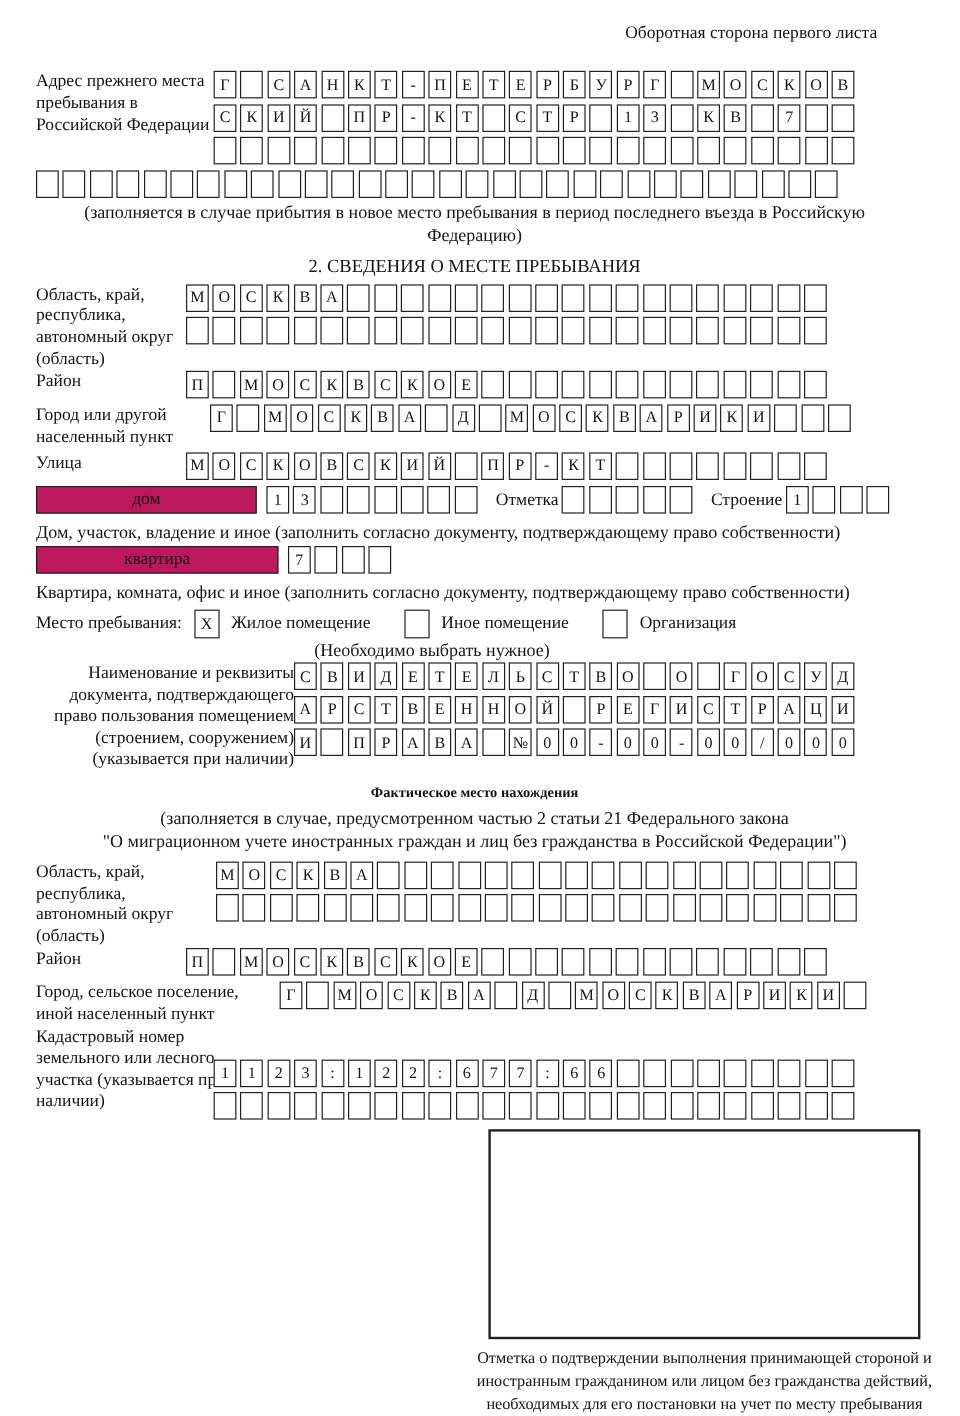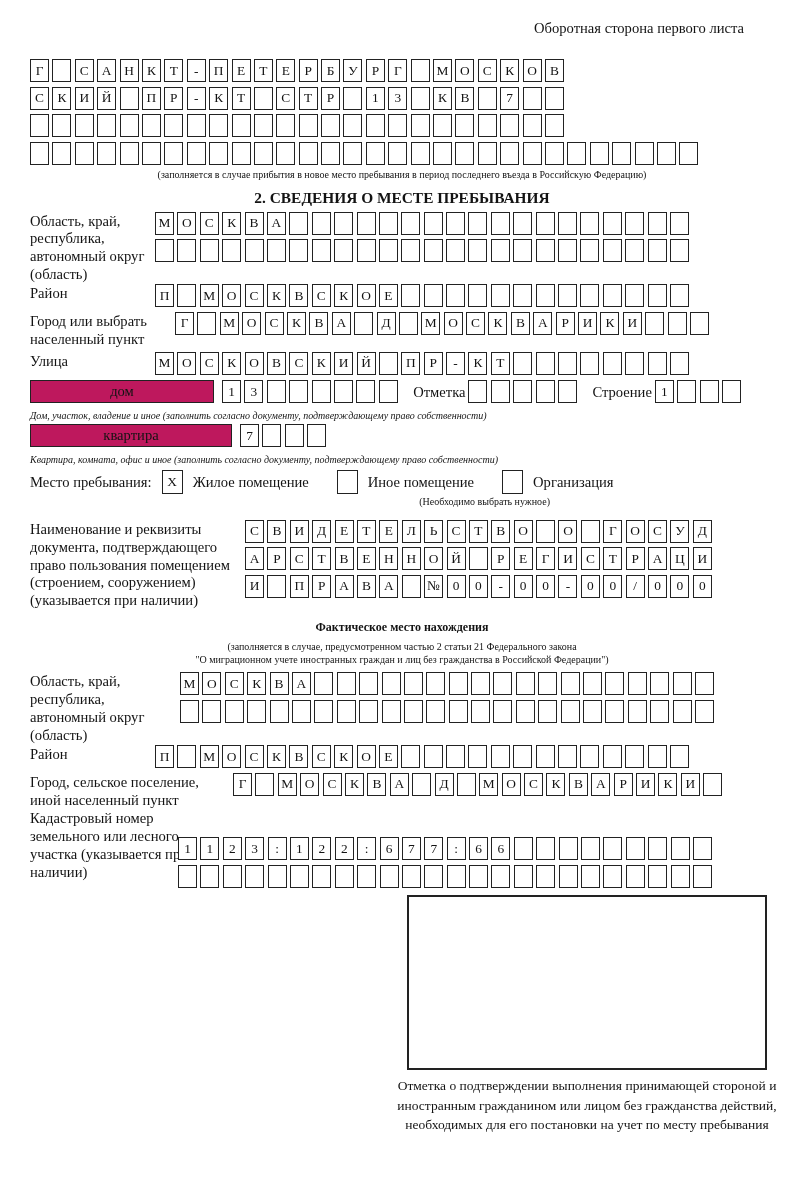--- a/index.html
+++ b/index.html
@@ -1,63 +1,64 @@
 <!DOCTYPE html>
 <html><head>
 <meta charset="utf-8">
 <style>
   html,body{margin:0;padding:0;background:#ffffff;}
   .page{
     position:relative;width:800px;height:1180px;box-sizing:border-box;
     background:#ffffff;color:#131313;
     font-family:"Liberation Serif","DejaVu Serif",serif;
-    padding:20px 26px 0 30px;overflow:hidden;
+    padding:20px 39px 0 30px;overflow:hidden;
   }
   .top-note{font-size:14.6px;text-align:right;padding-right:30px;}
   .field{display:flex;align-items:flex-start;}
   .label{flex:none;font-size:14.6px;line-height:1.23;padding-top:1px;}
   .w148{width:148px}.w125{width:125px}.w145{width:145px}.w215{width:215px}
   .w150{width:150px}.w203{width:203px}.w158{width:158px}
   .cells-col{display:flex;flex-direction:column;}
   .cellrow{display:flex;margin-bottom:4.5px;}
   .cell{
     flex:none;display:inline-flex;align-items:center;justify-content:center;
     width:17px;height:21px;border:1.6px solid #222;margin-right:3.4px;
     font-size:13.4px;background:#fff;
   }
-  .form-note{font-size:10px;line-height:1.25;}
+  .form-note{font-size:15px;line-height:1.25;}
   .center{text-align:center;}
-  .sec-title{font-size:15.4px;font-weight:bold;text-align:center;margin:7px 0 5px 0;}
+  .sec-title{font-size:15.4px;font-weight:normal;text-align:center;margin:7px 0 5px 0;}
   .sub-title{font-size:12px;font-weight:bold;text-align:center;margin:10px 0 6px 0;}
   .value-box{
     flex:none;height:21px;border:1.6px solid #222;display:flex;align-items:center;
     justify-content:center;font-size:14.6px;background:#be185d;
   }
   .house-row{display:flex;align-items:flex-start;margin:1px 0 2px 0;}
   .inline-lbl{flex:none;font-size:14.6px;line-height:24px;margin:0 3px 0 12px;}
   .gap8{width:8px;flex:none;}
   .stay-row{display:flex;align-items:center;margin:4px 0 2px 0;font-size:14.6px;}
   .stay-row .mark{width:19px;height:22px;margin:0 10px;}
   .stay-opt-label{margin-right:18px;}
-  .stay-note{width:380px;margin-left:140px;text-align:right;}
+  .stay-note{width:380px;margin-left:140px;}
   .neg10{margin-left:-10px;}
   .mt28{margin-top:28px;}
   .stamp-wrap{margin-left:366px;margin-top:3px;width:382px;}
   .stamp-box{width:356px;height:171px;border:2px solid #222;margin:0 auto;background:#fff;}
   .stamp-caption{width:382px;text-align:center;font-size:13.5px;line-height:1.42;margin-top:6px;}
-  .mb2{margin-bottom:2px;font-style:italic;}
+  .mb2{margin-bottom:2px;}
 </style>
 </head>
 <body>
 
 <div class="page">
 
   <div class="top-note">Оборотная сторона первого листа</div>
 
   <div class="field" style="margin-top:22px;">
+    <div class="label w148">Адрес прежнего места пребывания в Российской Федерации</div>
     <div class="cells-col">
       <div class="cellrow">
           <span class="cell">Г</span>
           <span class="cell"></span>
           <span class="cell">С</span>
           <span class="cell">А</span>
           <span class="cell">Н</span>
           <span class="cell">К</span>
           <span class="cell">Т</span>
           <span class="cell">-</span>
@@ -250,21 +251,21 @@
         <span class="cell"></span>
         <span class="cell"></span>
         <span class="cell"></span>
         <span class="cell"></span>
         <span class="cell"></span>
         <span class="cell"></span>
       </div>
   </div>
 
   <div class="field">
-    <div class="label w145">Город или выбрать населенный пункт</div>
+    <div class="label w145">Город или другой населенный пункт</div>
     <div class="cellrow">
         <span class="cell">Г</span>
         <span class="cell"></span>
         <span class="cell">М</span>
         <span class="cell">О</span>
         <span class="cell">С</span>
         <span class="cell">К</span>
         <span class="cell">В</span>
         <span class="cell">А</span>
         <span class="cell"></span>
@@ -363,21 +364,21 @@
     <span>Место пребывания:</span>
     <span class="cell mark">X</span>
     <span class="stay-opt-label">Жилое помещение</span>
     <span class="cell mark"></span>
     <span class="stay-opt-label">Иное помещение</span>
     <span class="cell mark"></span>
     <span class="stay-opt-label">Организация</span>
   </div>
   <div class="form-note center stay-note">(Необходимо выбрать нужное)</div>
 
-  <div class="field" style="margin-top:11px;">
+  <div class="field" style="margin-top:0;text-align:right;">
     <div class="label w215">Наименование и реквизиты документа, подтверждающего право пользования помещением (строением, сооружением) (указывается при наличии)</div>
     <div class="cells-col">
       <div class="cellrow">
           <span class="cell">С</span>
           <span class="cell">В</span>
           <span class="cell">И</span>
           <span class="cell">Д</span>
           <span class="cell">Е</span>
           <span class="cell">Т</span>
           <span class="cell">Е</span>

